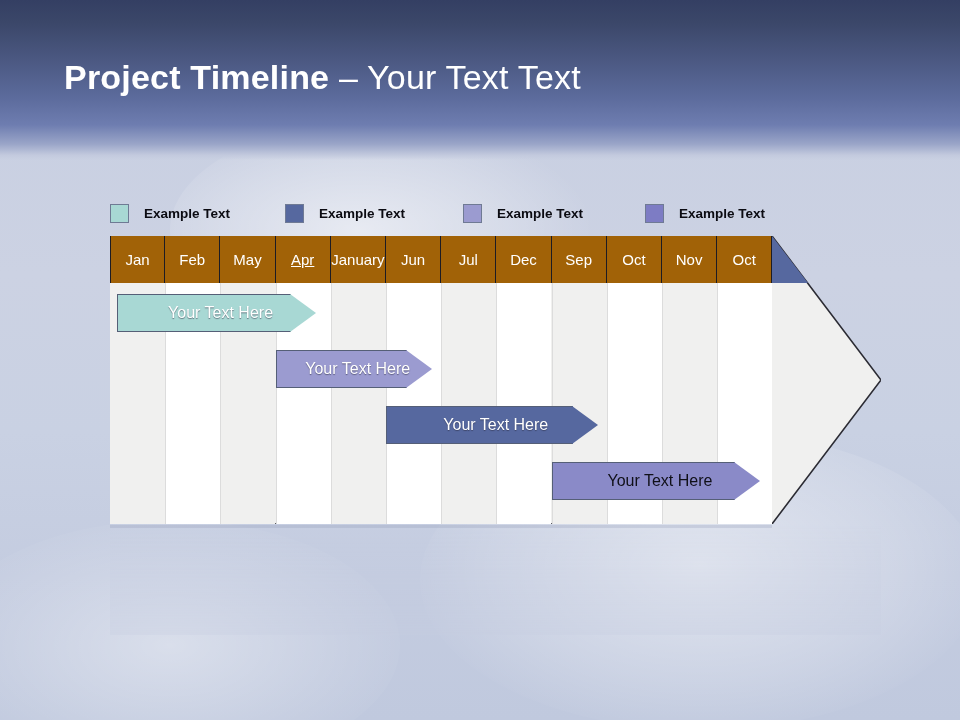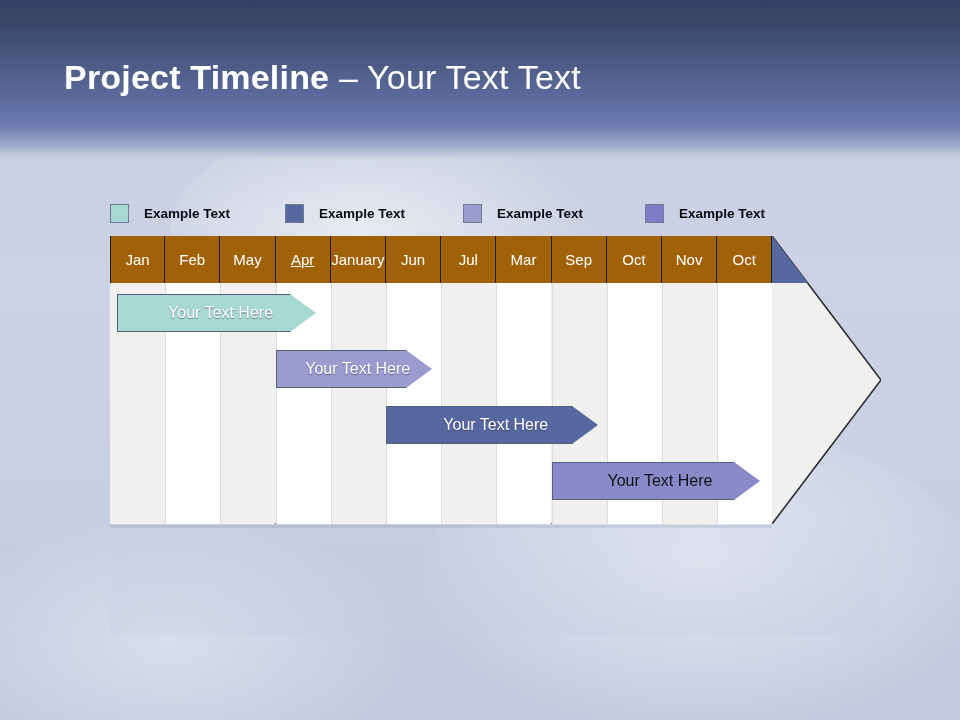--- a/index.html
+++ b/index.html
@@ -316,21 +316,21 @@
           <span>Jun</span>
         </div>
         <div class="col-sep" style="left: 276px;"></div>
         <div class="col alt" style="left: 331.2px;"></div>
         <div class="col-head" style="left: 331.2px; width: 55.2px; position: absolute;">
           <span>Jul</span>
         </div>
         <div class="col-sep" style="left: 331.2px;"></div>
         <div class="col main" style="left: 386.4px;"></div>
         <div class="col-head" style="left: 386.4px; width: 55.2px; position: absolute;">
-          <span>Mar</span>
+          <span>Dec</span>
         </div>
         <div class="col-sep" style="left: 386.4px;"></div>
         <div class="col alt" style="left: 441.6px;"></div>
         <div class="col-head" style="left: 441.6px; width: 55.2px; position: absolute;">
           <span>Sep</span>
         </div>
         <div class="col-sep" style="left: 441.6px;"></div>
         <div class="col main" style="left: 496.8px;"></div>
         <div class="col-head" style="left: 496.8px; width: 55.2px; position: absolute;">
           <span>Oct</span>

